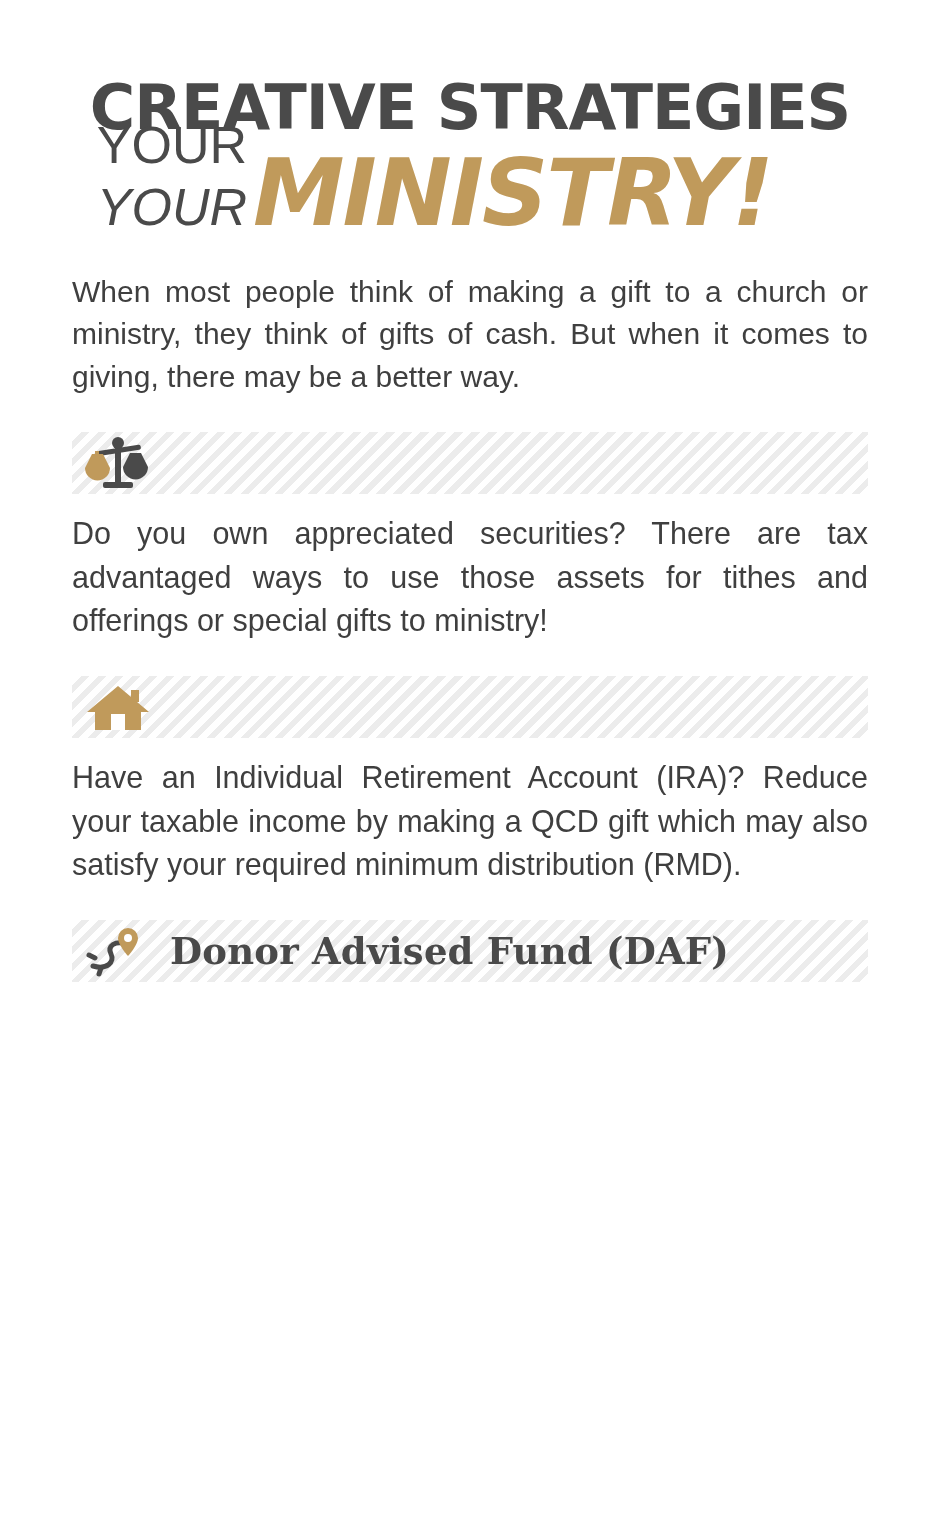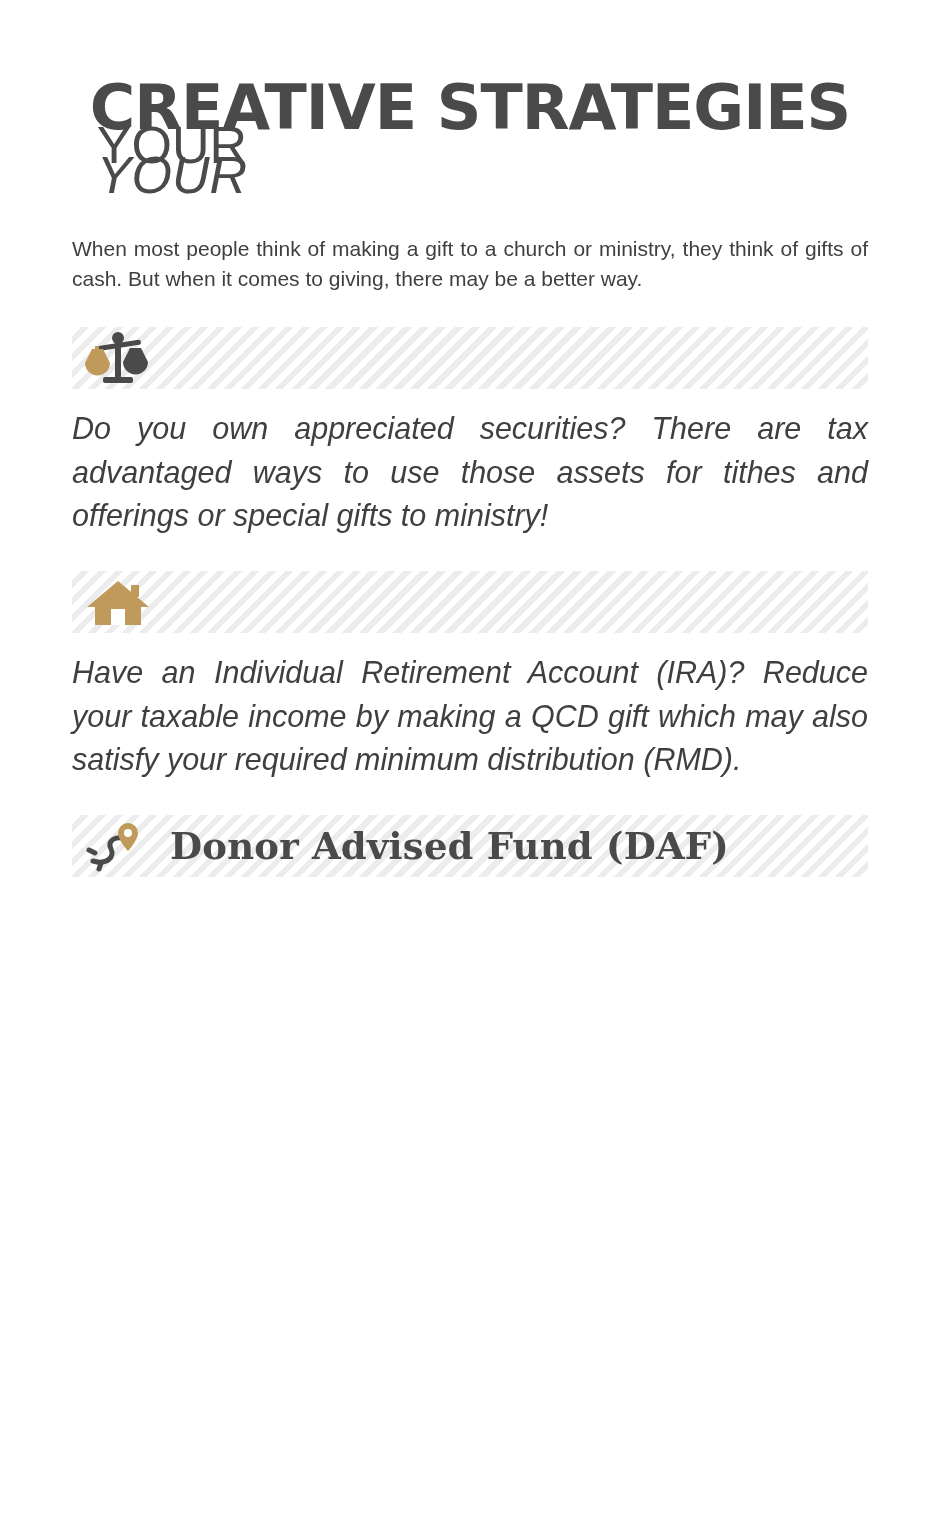--- a/index.html
+++ b/index.html
@@ -60,21 +60,21 @@
     letter-spacing: -2px;
     margin-left: 6px;
   }
   .row-to   { margin-top: 6px; }
   .row-fuel { margin-top: -18px; }
   .row-your { margin-top: -18px; font-style: italic; }
 
   
   .intro {
     margin-top: 34px;
-    font-size: 21px;
+    font-size: 30px;
     line-height: 1.42;
     color: #3f3f3f;
     text-align: justify;
     font-family: "Liberation Sans", sans-serif;
   }
 
   
   .section {
     margin-top: 34px;
   }
@@ -115,41 +115,41 @@
     white-space: nowrap;
     padding-left: 6px;
   }
   .body-text {
     margin-top: 18px;
     font-size: 30.5px;
     line-height: 1.42;
     color: #3f3f3f;
     text-align: justify;
     font-family: "Liberation Sans", sans-serif;
-    font-style: italic;
   }
   .body-text.last-left {
     text-align: justify;
   }
 </style>
 </head>
 <body>
 
 <div class="page">
 
   <div class="title-block">
     <div class="title-line1">CREATIVE STRATEGIES</div>
 
 
     <div class="title-row row-fuel">
       <span class="title-small">YOUR</span>
     </div>
 
     <div class="title-row row-your">
       <span class="title-small">YOUR</span>
+      <span class="title-big">MINISTRY!</span>
     </div>
   </div>
 
   <p class="intro">When most people think of making a gift to a church or ministry, they think of gifts of cash. But when it comes to giving, there may be a better way.</p>
 
   <div class="section">
     <div class="band">
       <div class="band-icon">
         <svg width="74" height="62" viewBox="0 0 74 62" aria-hidden="true">
           <g fill="#4a4a4a">

